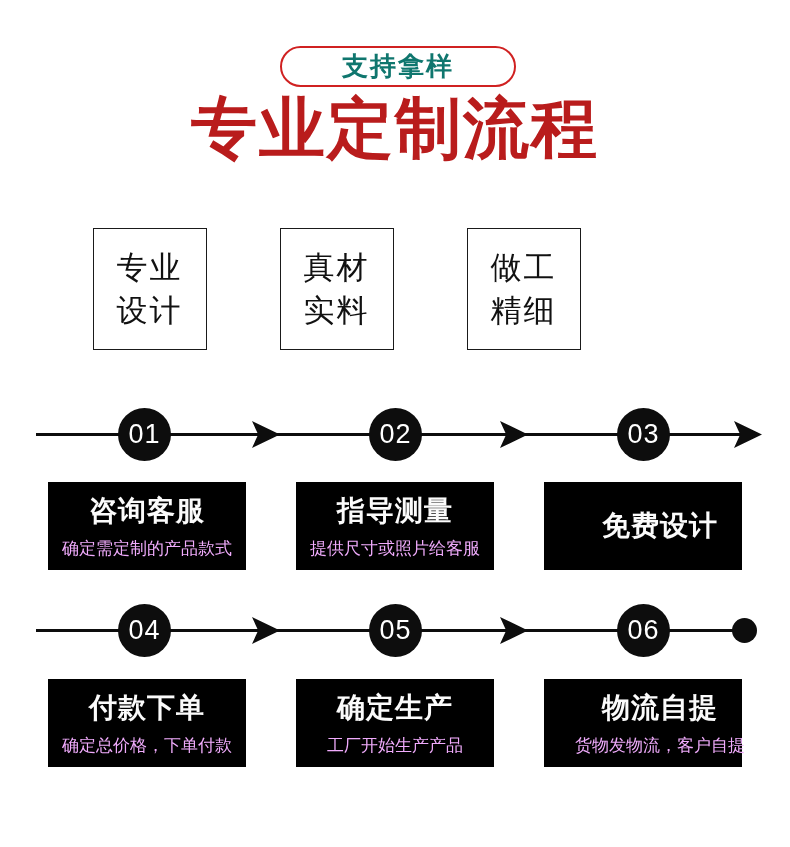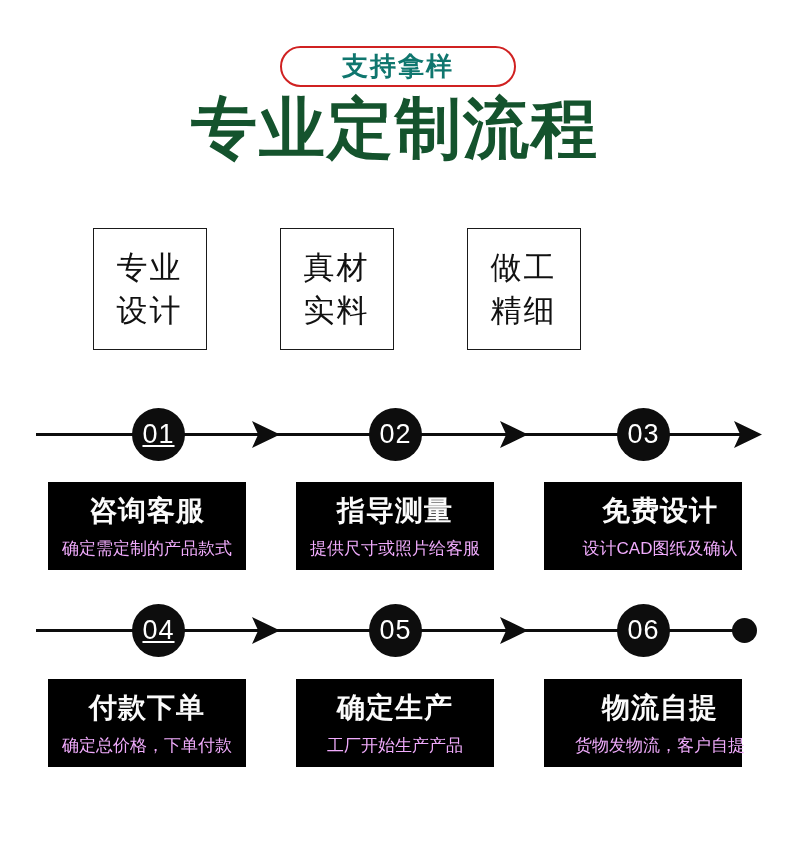--- a/index.html
+++ b/index.html
@@ -19,21 +19,21 @@
     display: flex; align-items: center; justify-content: center;
     background: #ffffff;
   }
   .badge span {
     color: #0f766e; font-size: 26px; font-weight: 600; letter-spacing: 2px;
   }
 
   
   .title {
     position: absolute; top: 92px; left: 0; width: 790px;
-    text-align: center; color: #14532d;
+    text-align: center; color: #b91c1c;
     font-size: 66px; font-weight: 900; letter-spacing: 2px;
     line-height: 1.1;
   }
 
   
   .features {
     position: absolute; top: 228px; left: 0; width: 673px;
     display: flex; justify-content: center; gap: 73px;
   }
   .feature {
@@ -52,21 +52,21 @@
     position: absolute; top: 27px; height: 3px; background: #0d0d0d;
   }
   .row1 .tl-line { left: 36px; width: 722px; }
   .row2 .tl-line { left: 36px; width: 708px; }
   .tl-circle {
     position: absolute; top: 2px; width: 53px; height: 53px;
     border-radius: 50%; background: #0d0d0d;
     color: #ffffff; font-size: 27px; letter-spacing: 1px;
     display: flex; align-items: center; justify-content: center;
   }
-  .tl-circle.p1 { left: 132px; text-decoration: underline; }
+  .tl-circle.p1 { left: 118px; }
   .tl-circle.p2 { left: 369px; }
   .tl-circle.p3 { left: 617px; }
   .tl-arrow {
     position: absolute; top: 15px; width: 28px; height: 27px;
     background: #0d0d0d;
     clip-path: polygon(0 0, 100% 50%, 0 100%, 22% 50%);
   }
   .tl-arrow.a1 { left: 252px; }
   .tl-arrow.a2 { left: 500px; }
   .tl-arrow.a3 { left: 734px; }
@@ -131,21 +131,20 @@
     <div class="step-box s1">
       <div class="step-title">咨询客服</div>
       <div class="step-desc">确定需定制的产品款式</div>
     </div>
     <div class="step-box s2">
       <div class="step-title">指导测量</div>
       <div class="step-desc">提供尺寸或照片给客服</div>
     </div>
     <div class="step-box s3">
       <div class="step-title">免费设计</div>
-      <div class="step-desc">设计CAD图纸及确认</div>
     </div>
   </div>
 
   <div class="timeline row2">
     <div class="tl-line"></div>
     <div class="tl-circle p1">04</div>
     <div class="tl-arrow a1"></div>
     <div class="tl-circle p2">05</div>
     <div class="tl-arrow a2"></div>
     <div class="tl-circle p3">06</div>

